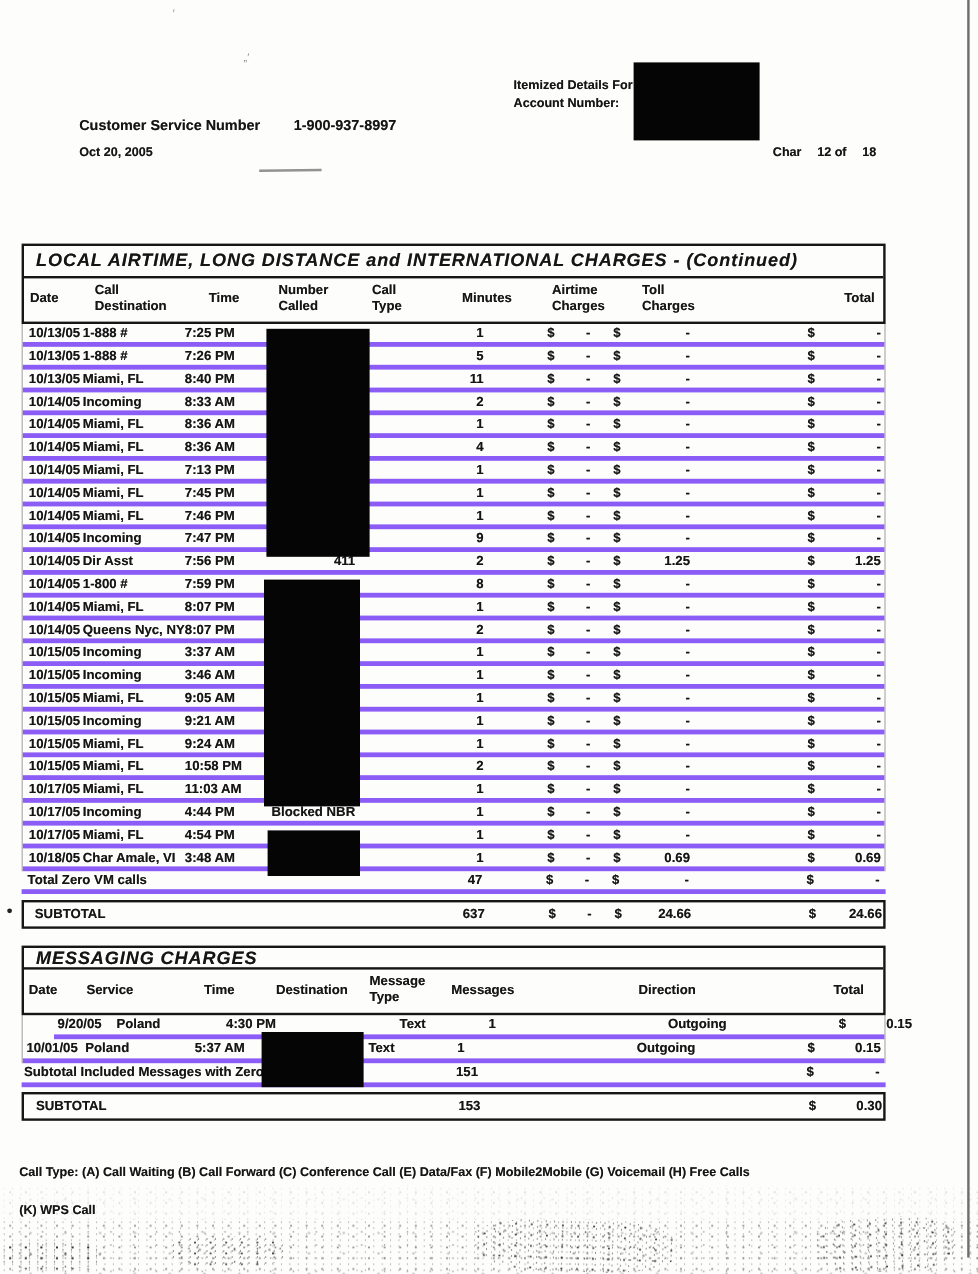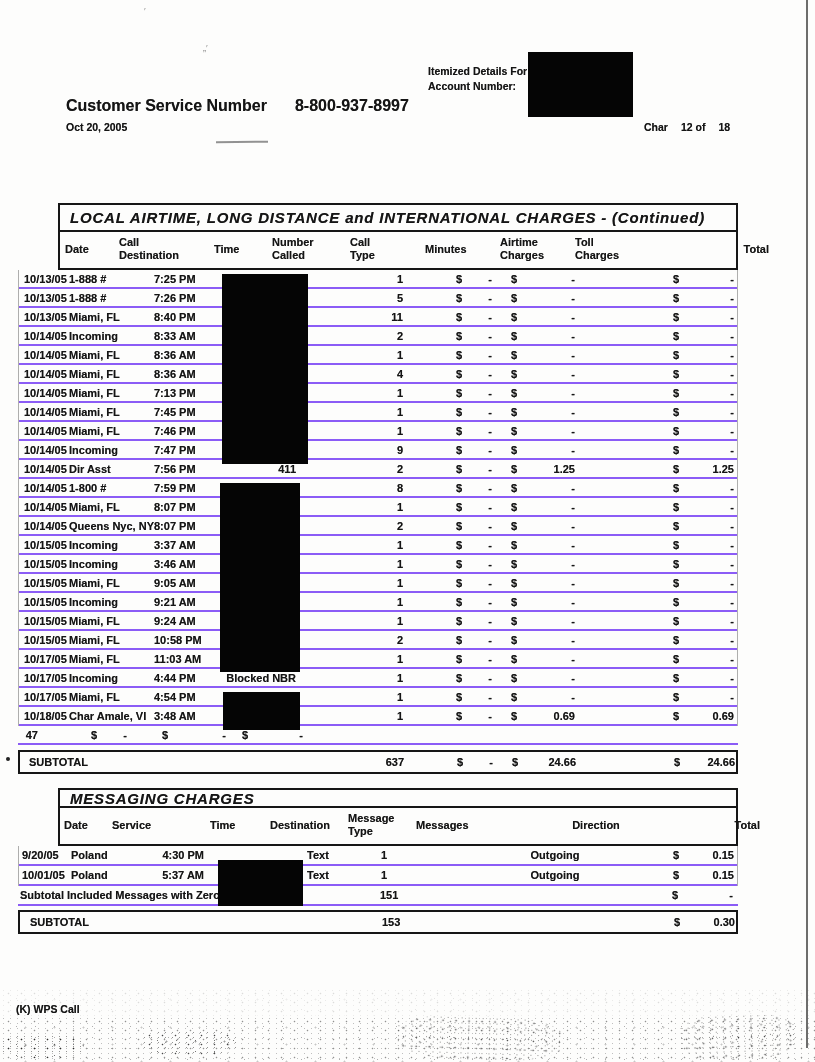--- a/index.html
+++ b/index.html
@@ -6,37 +6,37 @@
   html,body { background:#ffffff; }
   .page {
     position:relative; width:815px; height:1062px; overflow:hidden;
     background:#fdfdfc; color:#151515;
     font-family:"Liberation Sans","DejaVu Sans",sans-serif;
     font-weight:700;
     text-shadow:0 0 .5px rgba(10,10,10,.55);
   }
   
   .itemized-block { position:absolute; left:428px; top:64px; font-size:10.5px; line-height:15px; font-weight:600; }
-  .cs-line { position:absolute; left:66px; top:97px; display:flex; gap:28px; font-size:16px; }
+  .cs-line { position:absolute; left:66px; top:97px; display:flex; gap:28px; font-size:12px; }
   .date-line { position:absolute; left:66px; top:121px; font-size:10.5px; }
   .page-line { position:absolute; left:644px; top:121px; display:flex; gap:13px; font-size:10.5px; }
   .smudge { position:absolute; left:216px; top:141px; width:52px; height:2px; background:#3a3a3a; opacity:.55; transform:rotate(-.6deg); }
   .artifact { position:absolute; color:#333; opacity:.6; font-size:9px; font-weight:400; text-shadow:none; }
   
   .redact { position:absolute; background:#050505; z-index:5; }
   
   .tbl { position:absolute; left:18px; width:720px; font-size:11px; }
-  .headbox { border:2.5px solid #161616;margin-left:40px; }
+  .headbox { border:2.5px solid #161616; }
   .titlebar { height:27px; display:flex; align-items:center; padding-left:10px; border-bottom:2.5px solid #161616;
               font-size:15px; font-style:italic; letter-spacing:.8px; white-space:nowrap; }
   .hrow, .trow, .srow { display:grid; align-items:center; }
   .grid9 { grid-template-columns:45px 90px 68px 78px 68px 60px 74px 150px 87px; }
   .grid8 { grid-template-columns:50px 92px 68px 78px 68px 100px 160px 104px; }
   .hrow { padding:4px 0 6px; line-height:13px;border-radius:14px; }
-  .trow { height:19px; border-bottom:2px solid #8b5cf6; white-space:nowrap; }
+  .trow { height:19px; border-bottom:4px solid #8b5cf6; white-space:nowrap; }
   .tbody { border-left:1px solid rgba(25,25,25,.35); border-right:1px solid rgba(25,25,25,.35); }
   .subbox { border:2.5px solid #161616; margin-top:5px; }
   .srow { height:20px; white-space:nowrap; }
   .cell { overflow:visible; }
   
   .c-date { padding-left:5px; }
   .c-dest { padding-left:5px; }
   .c-time { text-align:left; padding-right:16px; }
   .c-num  { text-align:right; padding-right:4px; }
   .c-min  { text-align:right; padding-right:25px; }
@@ -88,21 +88,21 @@
 <div class="page">
 
   <div class="itemized-block">
     <div>Itemized Details For:</div>
     <div>Account Number:</div>
   </div>
   <div class="redact" style="left:528px; top:52px; width:105px; height:65px;"></div>
 
   <div class="cs-line">
     <span>Customer Service Number</span>
-    <span>8-800-937-8997</span>
+    <span>1-900-937-8997</span>
   </div>
   <div class="date-line">Oct 20, 2005</div>
   <div class="page-line">
     <span>Char</span>
     <span>12 of</span>
     <span>18</span>
   </div>
   <div class="smudge"></div>
   <span class="artifact" style="left:203px; top:43px;">„′</span>
   <span class="artifact" style="left:144px; top:6px;">′</span>
@@ -765,20 +765,21 @@
           </div>
           <div class="cell c-tot">
             <span class="money">
               <span>$</span>
               <span>0.69</span>
             </span>
           </div>
         </div>
       </div>
     <div class="trow grid9">
+      <div class="cell spanlabel">Total Zero VM calls</div>
       <div class="cell c-min">47</div>
       <div class="cell c-air">
           <span class="money">
             <span>$</span>
             <span>-</span>
           </span>
         </div>
       <div class="cell c-toll">
           <span class="money">
             <span>$</span>
@@ -848,21 +849,21 @@
           </div>
         <div class="cell m-dir">
             <div>Direction</div>
           </div>
         <div class="cell mh-tot">
             <div>Total</div>
           </div>
       </div>
     </div>
     <div class="tbody" id="msg-body">
-        <div class="trow grid8" style="height: 20px;">
+        <div class="trow grid8" style="height: 20px; margin-left: 26px;">
           <div class="cell m-date">9/20/05</div>
           <div class="cell m-serv">Poland</div>
           <div class="cell m-time">4:30 PM</div>
           <div class="cell m-dest"></div>
           <div class="cell m-type">Text</div>
           <div class="cell m-msgs">1</div>
           <div class="cell m-dir">Outgoing</div>
           <div class="cell m-tot">
             <span class="money">
               <span>$</span>
@@ -906,20 +907,21 @@
             <span class="money">
               <span>$</span>
               <span>0.30</span>
             </span>
           </div>
       </div>
     </div>
   </div>
   <div class="redact" style="left:218px; top:860px; width:85px; height:46px;"></div>
 
+  <div class="footnote" style="top:971px;">Call Type: (A) Call Waiting (B) Call Forward (C) Conference Call (E) Data/Fax (F) Mobile2Mobile (G) Voicemail (H) Free Calls</div>
   <div class="footnote" style="top:1003px;">(K) WPS Call</div>
 
   <div class="vline-right"></div>
   <div class="noise-sparse"></div>
   <div class="noise-band"></div>
   <div class="noise-blob blob1"></div>
   <div class="noise-blob blob2"></div>
   <div class="noise-blob blob3"></div>
   <div class="noise-blob blob4"></div>
 </div>

